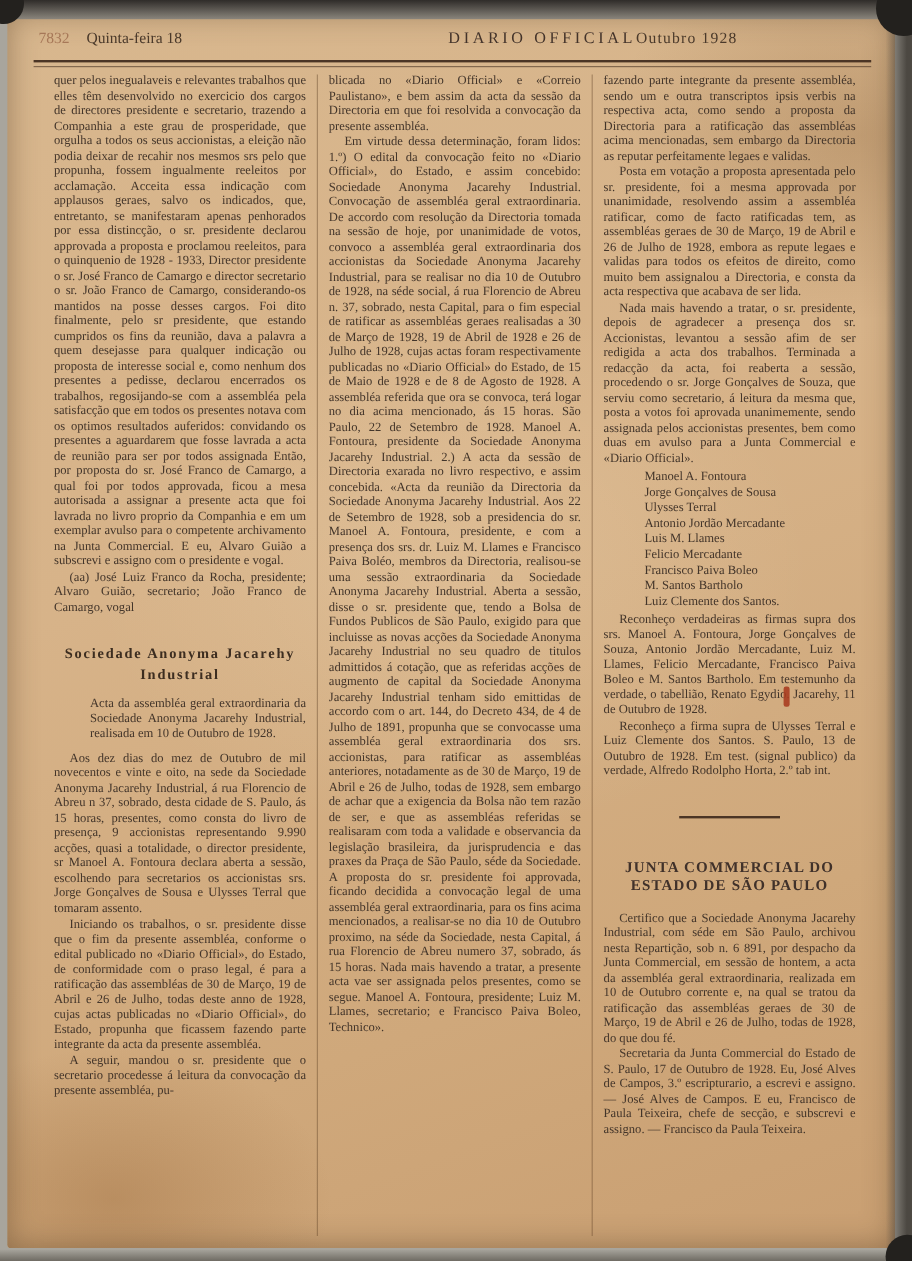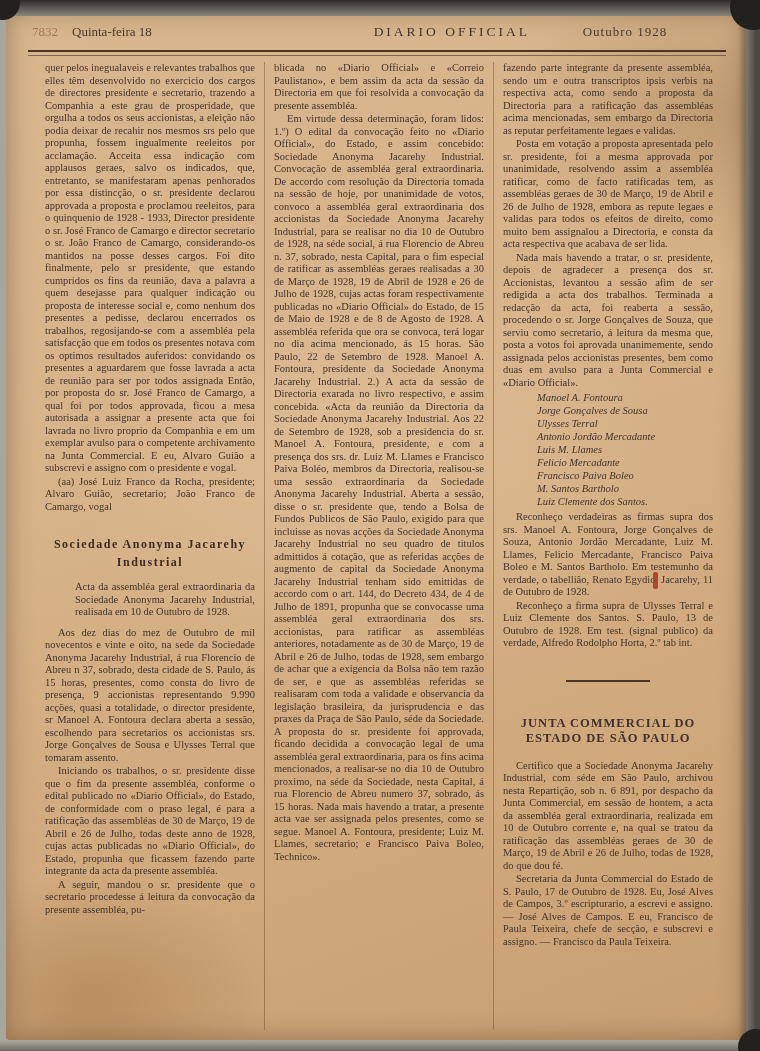--- a/index.html
+++ b/index.html
@@ -29,21 +29,21 @@
     border-radius:3px;
     color:#413326;
   }
   .masthead{
     position:absolute;left:26px;right:26px;top:14px;height:20px;
     display:flex;align-items:baseline;font-size:13px;color:#4a392a;
   }
   .mh-left{width:230px;}
   .mh-num{color:#9c6a4c;opacity:.8;margin-right:14px;}
   .mh-title{flex:1;text-align:right;letter-spacing:3px;font-size:13.5px;color:#43332a;}
-  .mh-date{width:190px;text-align:center;letter-spacing:1px;}
+  .mh-date{width:190px;text-align:left;letter-spacing:1px;}
   .rule-double{
     position:absolute;left:22px;right:20px;top:40px;height:3px;
     border-top:2px solid #4b3525;border-bottom:1px solid rgba(75,53,37,.6);
   }
 
   .columns{
     position:absolute;left:30px;right:24px;top:52px;bottom:10px;
     display:flex;
   }
   .col{width:33.33%;padding:0 9px;overflow:hidden;}
@@ -59,21 +59,21 @@
   }
   .sec-heading{
     margin:22px 4px 10px 4px;text-align:center;font-size:12px;line-height:18px;
     font-weight:bold;letter-spacing:1.5px;color:#3c2d20;
   }
   .junta-heading{
     margin:34px 0 14px 0;text-align:center;font-size:12.5px;line-height:15px;
     font-weight:bold;letter-spacing:1px;color:#40312a;
   }
   .names{list-style:none;margin:2px 0 3px 0;padding:0 0 0 34px;}
-  .names li{font-size:10.5px;line-height:13px;color:#43352a;font-style:italic;}
+  .names li{font-size:10.5px;line-height:13px;color:#43352a;}
   .short-rule{
     width:84px;height:0;border-top:2px solid #4b3525;margin:30px auto 0 auto;
   }
   .artifact-red{
     position:absolute;width:5px;height:17px;right:88px;top:562px;
     background:#a83d20;border-radius:2px;opacity:.9;z-index:2;
   }
 </style>
 </head>
 <body>

